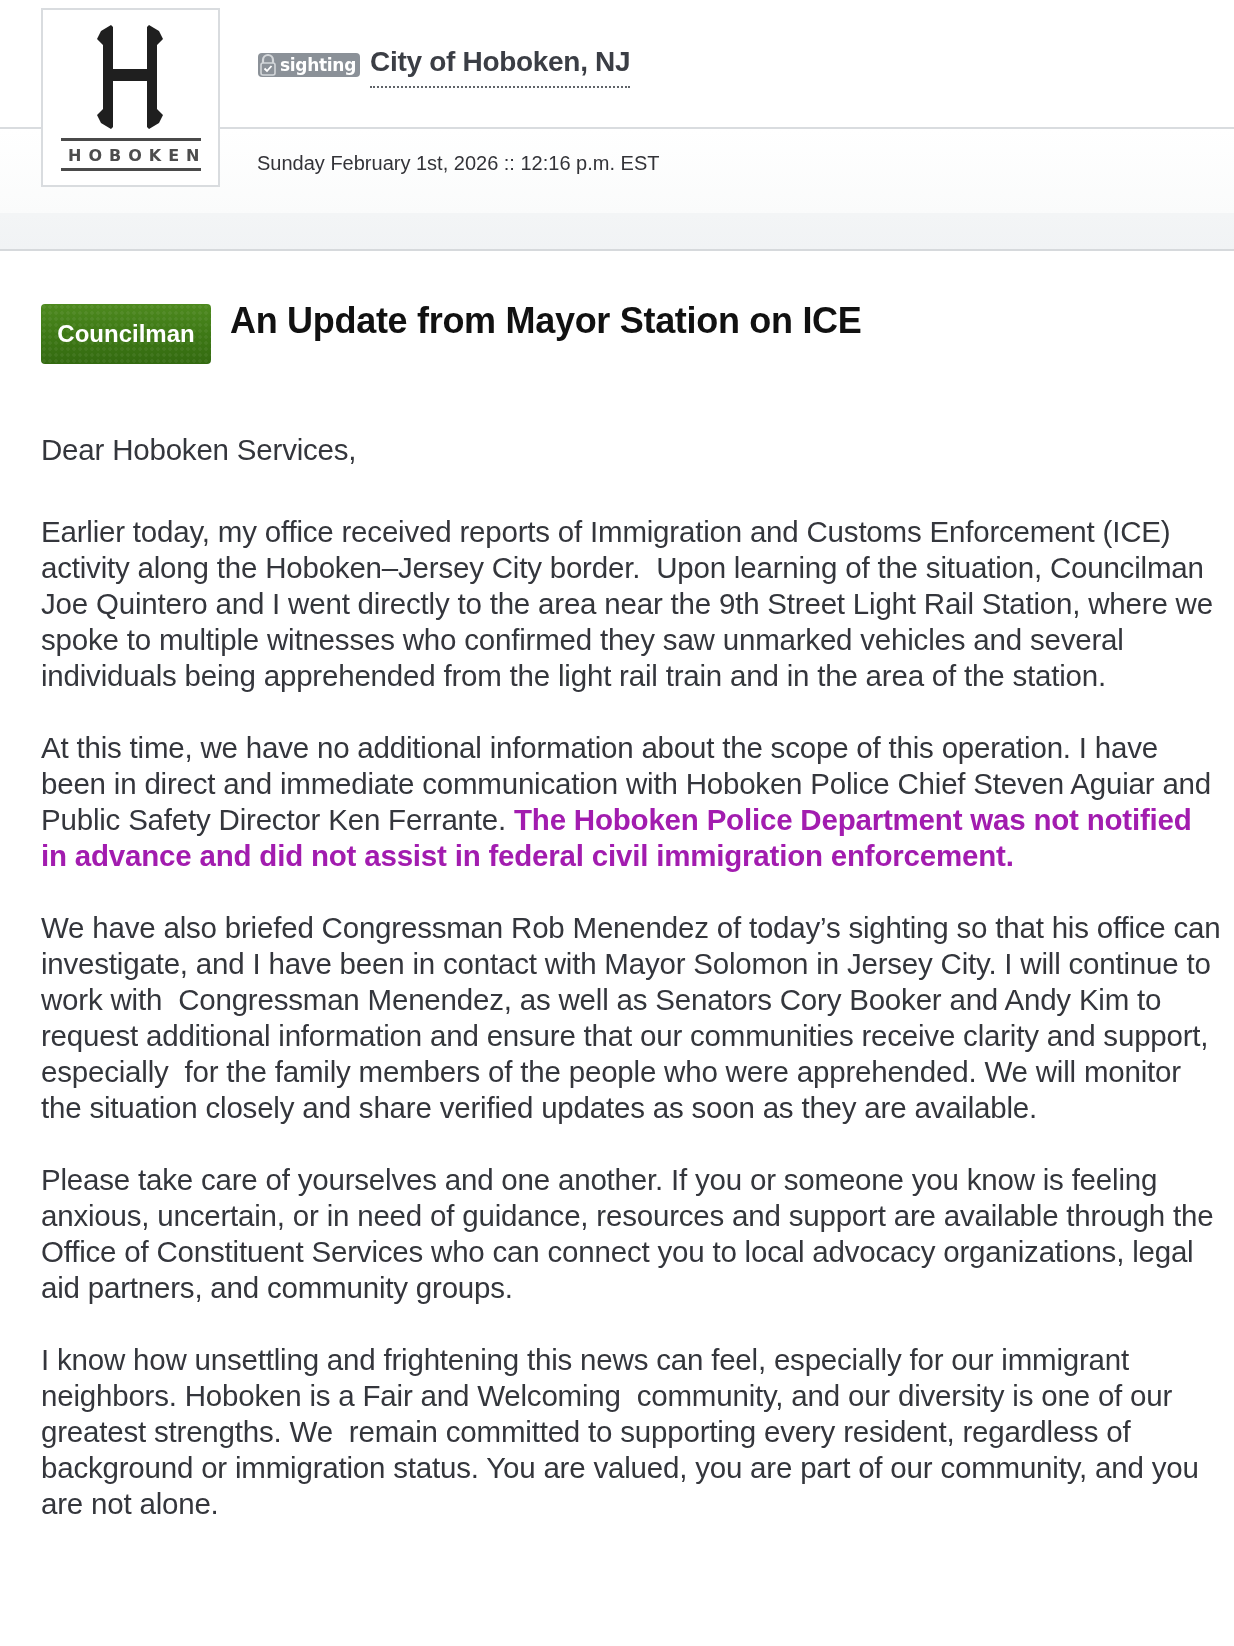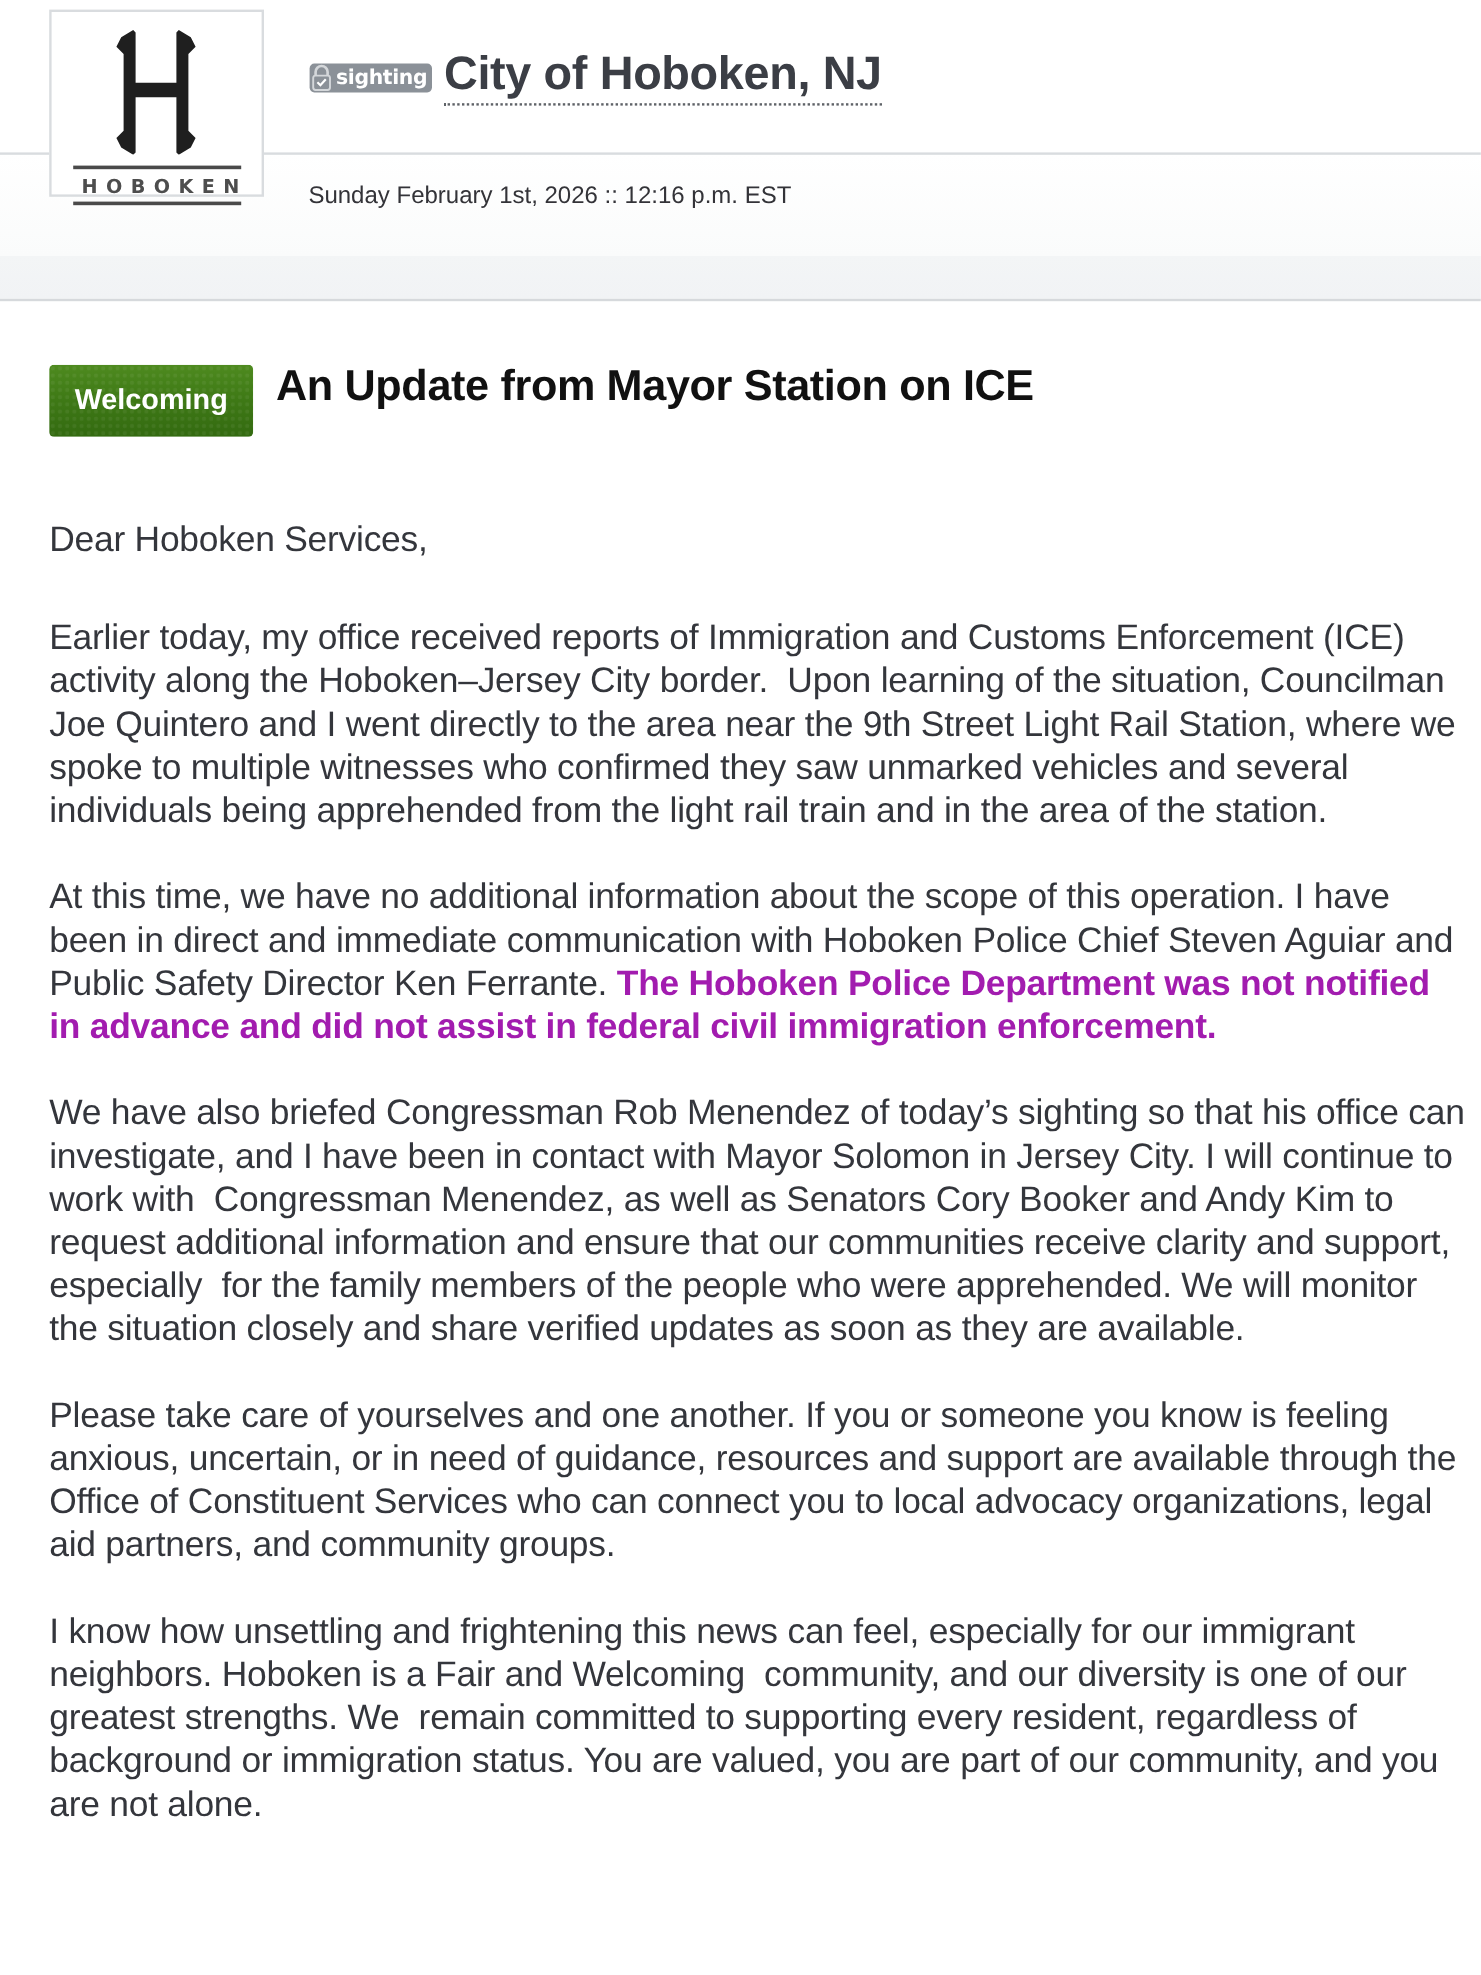--- a/index.html
+++ b/index.html
@@ -17,21 +17,21 @@
     background: #ffffff;
   }
   .header-lower {
     position: absolute; left: 0; top: 127px; width: 1234px; height: 124px;
     background: linear-gradient(to bottom, #ffffff 0%, #fafbfb 70%, #f3f5f6 70%, #f1f3f5 100%);
     border-top: 2px solid #d9dcdf;
     border-bottom: 2px solid #d6d9dc;
     box-sizing: border-box;
   }
   .logo-box {
-    position: absolute; left: 41px; top: 8px; width: 179px; height: 156px;
+    position: absolute; left: 41px; top: 8px; width: 179px; height: 179px;
     background: #fff;
     border: 2px solid #d9dcdf;
     box-sizing: border-box;
   }
   .logo-h {
     position: absolute; left: 48px; top: 15px; width: 84px; height: 104px;
   }
   .logo-rule { position: absolute; left: 18px; width: 140px; height: 3px; background: #4a4a4a; }
   .logo-word {
     position: absolute; left: 18px; top: 136px; width: 140px; text-align: center;
@@ -43,21 +43,21 @@
     background: #8b9198; border-radius: 4px;
     display: flex; align-items: center;
   }
   .cert-lock { width: 20px; height: 24px; position: relative; }
   .cert-text {
     color: #ffffff; font-size: 17px; font-weight: bold; margin-left: 2px;
     font-family: "DejaVu Sans", sans-serif; letter-spacing: -0.3px;
   }
   .site-title {
     position: absolute; left: 370px; top: 38px;
-    font-size: 39px; font-weight: bold; color: #3b3e45;
+    font-size: 28px; font-weight: bold; color: #3b3e45;
     text-decoration: none;
     border-bottom: 2px dotted #5f6368;
     padding-bottom: 0px; line-height: 48px;
     letter-spacing: -0.3px;
   }
   .date-line {
     position: absolute; left: 257px; top: 152px;
     font-size: 20px; color: #333338;
   }
   .tag-badge {
@@ -108,21 +108,21 @@
       </svg>
     </span>
     <span class="cert-text">sighting</span>
   </div>
 
   <a class="site-title">City of Hoboken, NJ</a>
 
   <div class="date-line">Sunday February 1st, 2026 :: 12:16 p.m. EST</div>
 </div>
 
-<div class="tag-badge">Welcoming</div>
+<div class="tag-badge">Councilman</div>
 <h1 class="article-title" style="margin:0;">An Update from Mayor Station on ICE</h1>
 
 <div class="body-text">
   <p class="greeting">Dear Hoboken Services,</p>
   <p>Earlier today, my office received reports of Immigration and Customs Enforcement (ICE) activity along the Hoboken–Jersey City border.&nbsp; Upon learning of the situation, Councilman Joe Quintero and I went directly to the area near the 9th Street Light Rail Station, where we spoke to multiple witnesses who confirmed they saw unmarked vehicles and several individuals being apprehended from the light rail train and in the area of the station.</p>
   <p><span>At this time, we have no additional information about the scope of this operation. I have been in direct and immediate communication with Hoboken Police Chief Steven Aguiar and Public Safety Director Ken Ferrante. </span><b>The Hoboken Police Department was not notified in advance and did not assist in federal civil immigration enforcement.</b></p>
   <p>We have also briefed Congressman Rob Menendez of today’s sighting so that his office can investigate, and I have been in contact with Mayor Solomon in Jersey City. I will continue to work with&nbsp; Congressman Menendez, as well as Senators Cory Booker and Andy Kim to request additional information and ensure that our communities receive clarity and support, especially&nbsp; for the family members of the people who were apprehended. We will monitor the situation closely and share verified updates as soon as they are available.</p>
   <p>Please take care of yourselves and one another. If you or someone you know is feeling anxious, uncertain, or in need of guidance, resources and support are available through the Office of Constituent Services who can connect you to local advocacy organizations, legal aid partners, and community groups.</p>
   <p>I know how unsettling and frightening this news can feel, especially for our immigrant neighbors. Hoboken is a Fair and Welcoming&nbsp; community, and our diversity is one of our greatest strengths. We&nbsp; remain committed to supporting every resident, regardless of background or immigration status. You are valued, you are part of our community, and you are not alone.</p>
 </div>

